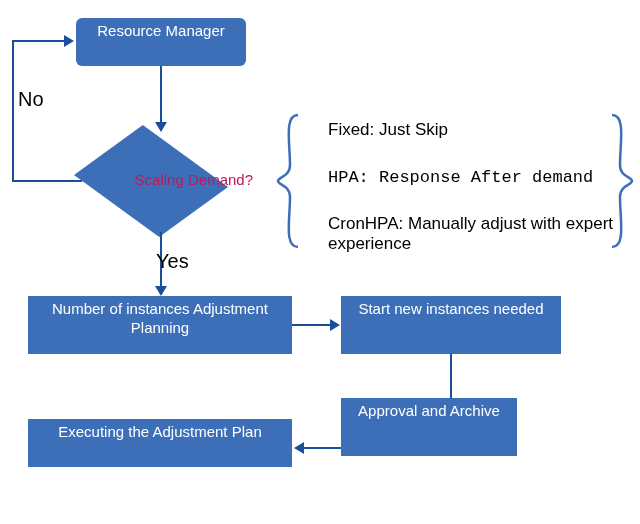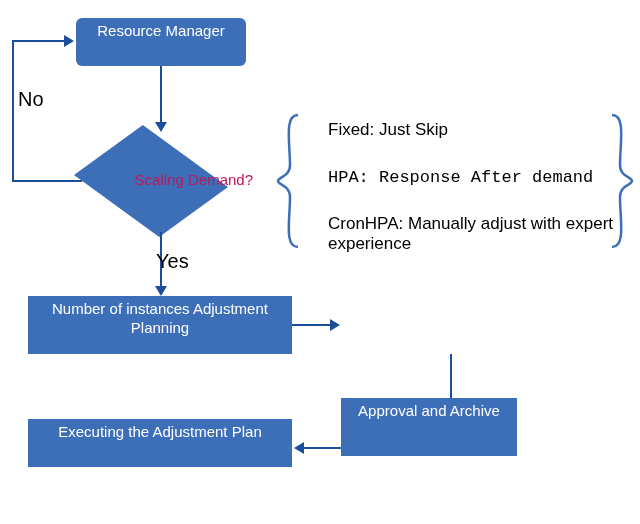--- a/index.html
+++ b/index.html
@@ -129,20 +129,23 @@
     <path d="M6 2 C20 2 14 30 14 52 C14 64 26 64 26 68 C26 72 14 72 14 84 C14 106 20 134 6 134" fill="none" stroke="#3d6fb8" stroke-width="2.5"></path>
   </svg>
 
   <div class="box" style="left:28px; top:296px; width:264px; height:58px;">
     <span>Number of instances Adjustment Planning</span>
   </div>
 
   <div class="arrow-seg" style="left:292px; top:324px; width:40px; height:2px;"></div>
   <div class="arrow-head right" style="left:330px; top:319px;"></div>
 
+  <div class="box" style="left:341px; top:296px; width:220px; height:58px;">
+    <span>Start new instances needed</span>
+  </div>
 
   <div class="arrow-seg" style="left:450px; top:354px; width:2px; height:56px;"></div>
   <div class="arrow-head down" style="left:445px; top:408px;"></div>
 
   <div class="box" style="left:341px; top:398px; width:176px; height:58px;">
     <span>Approval and Archive</span>
   </div>
 
   <div class="arrow-seg" style="left:303px; top:447px; width:38px; height:2px;"></div>
   <div class="arrow-head left" style="left:294px; top:442px;"></div>

